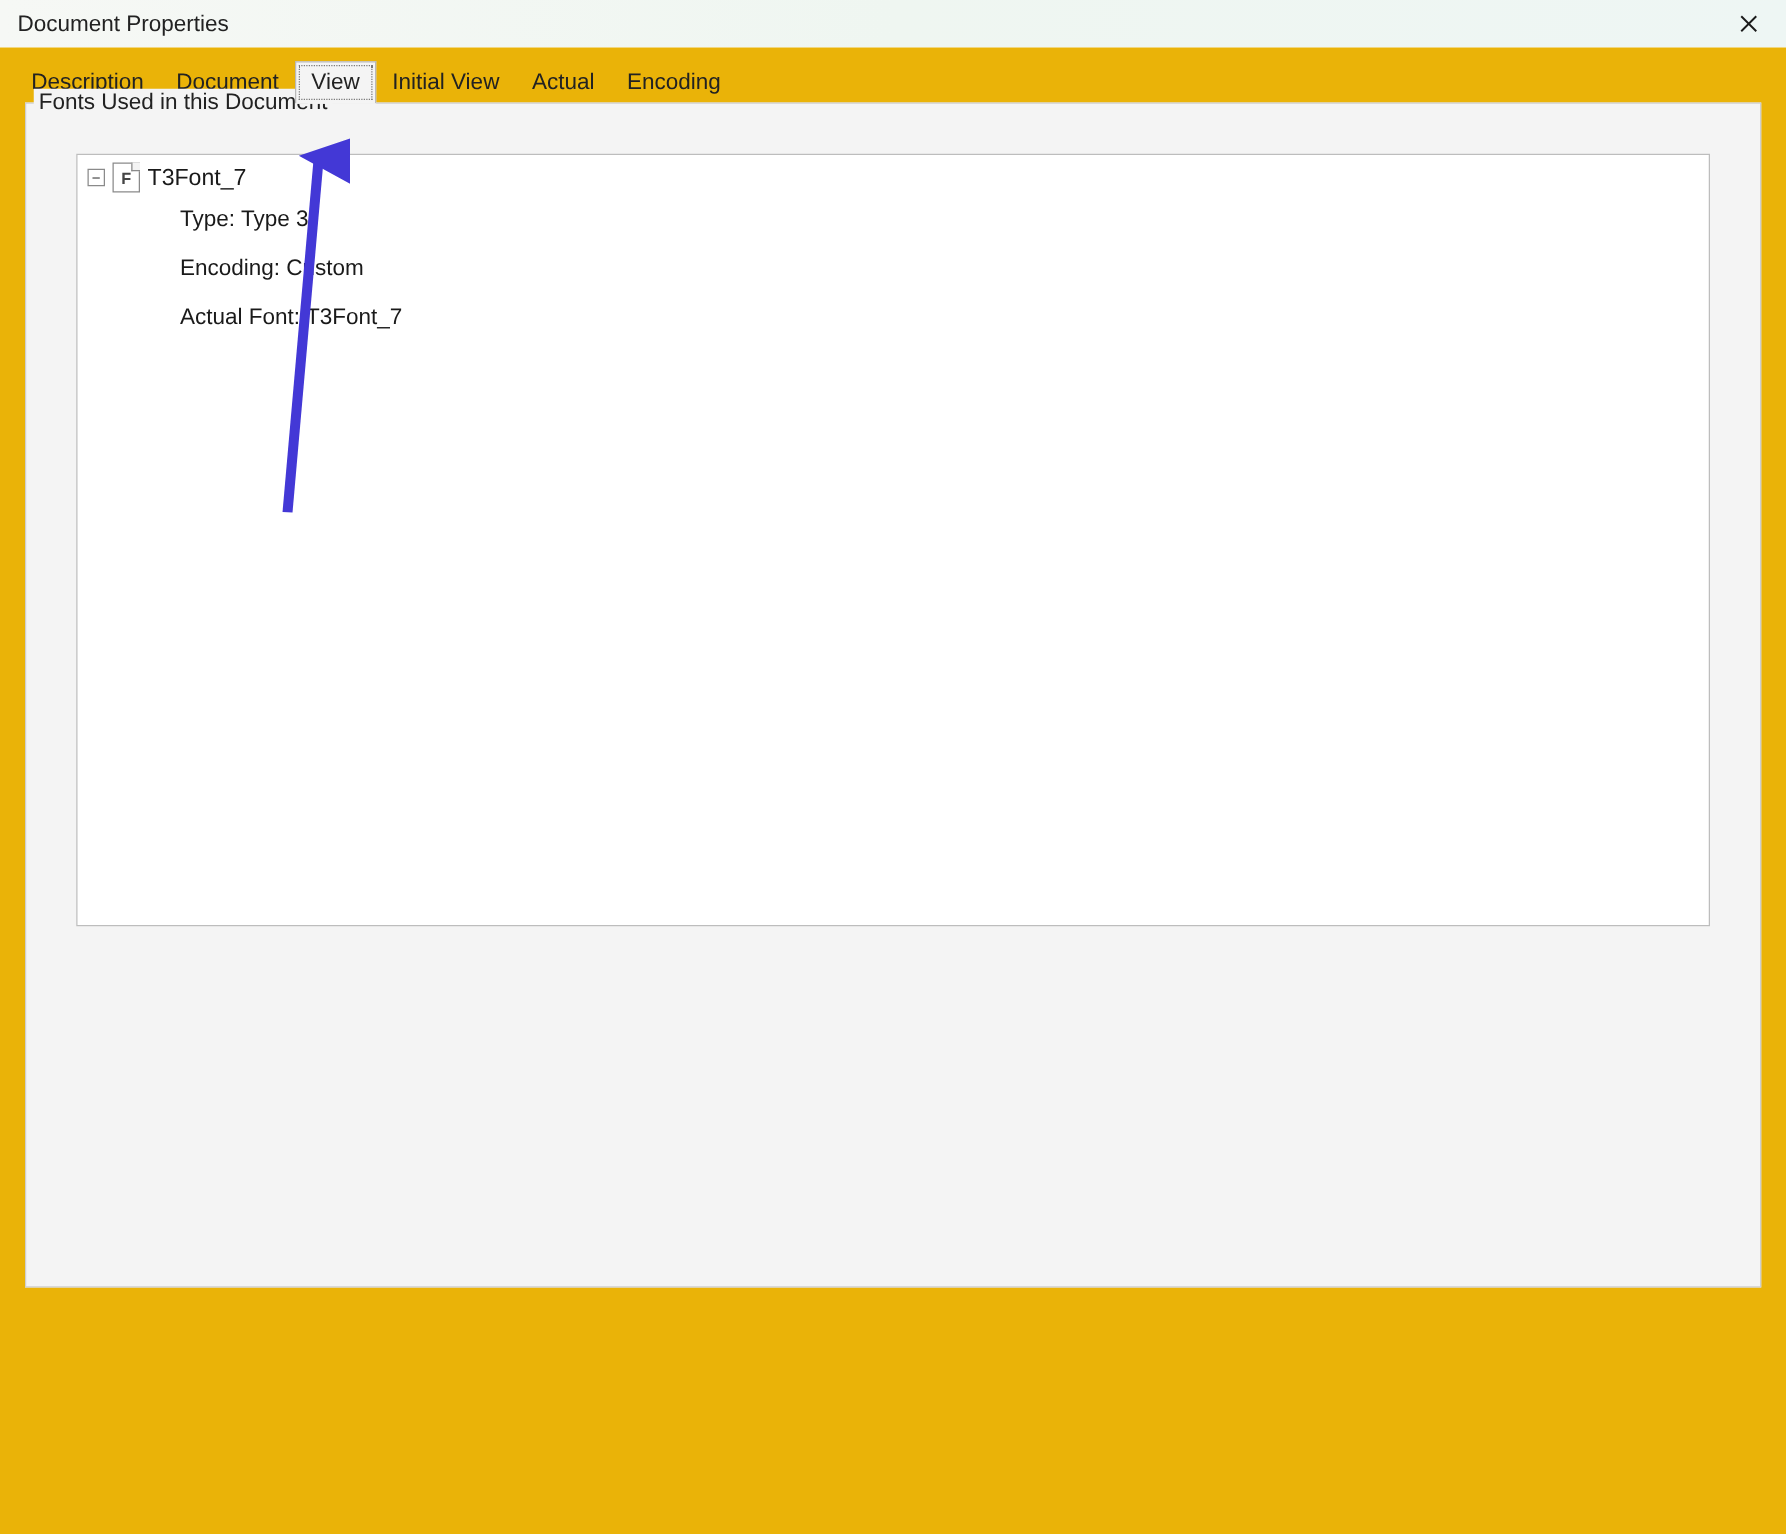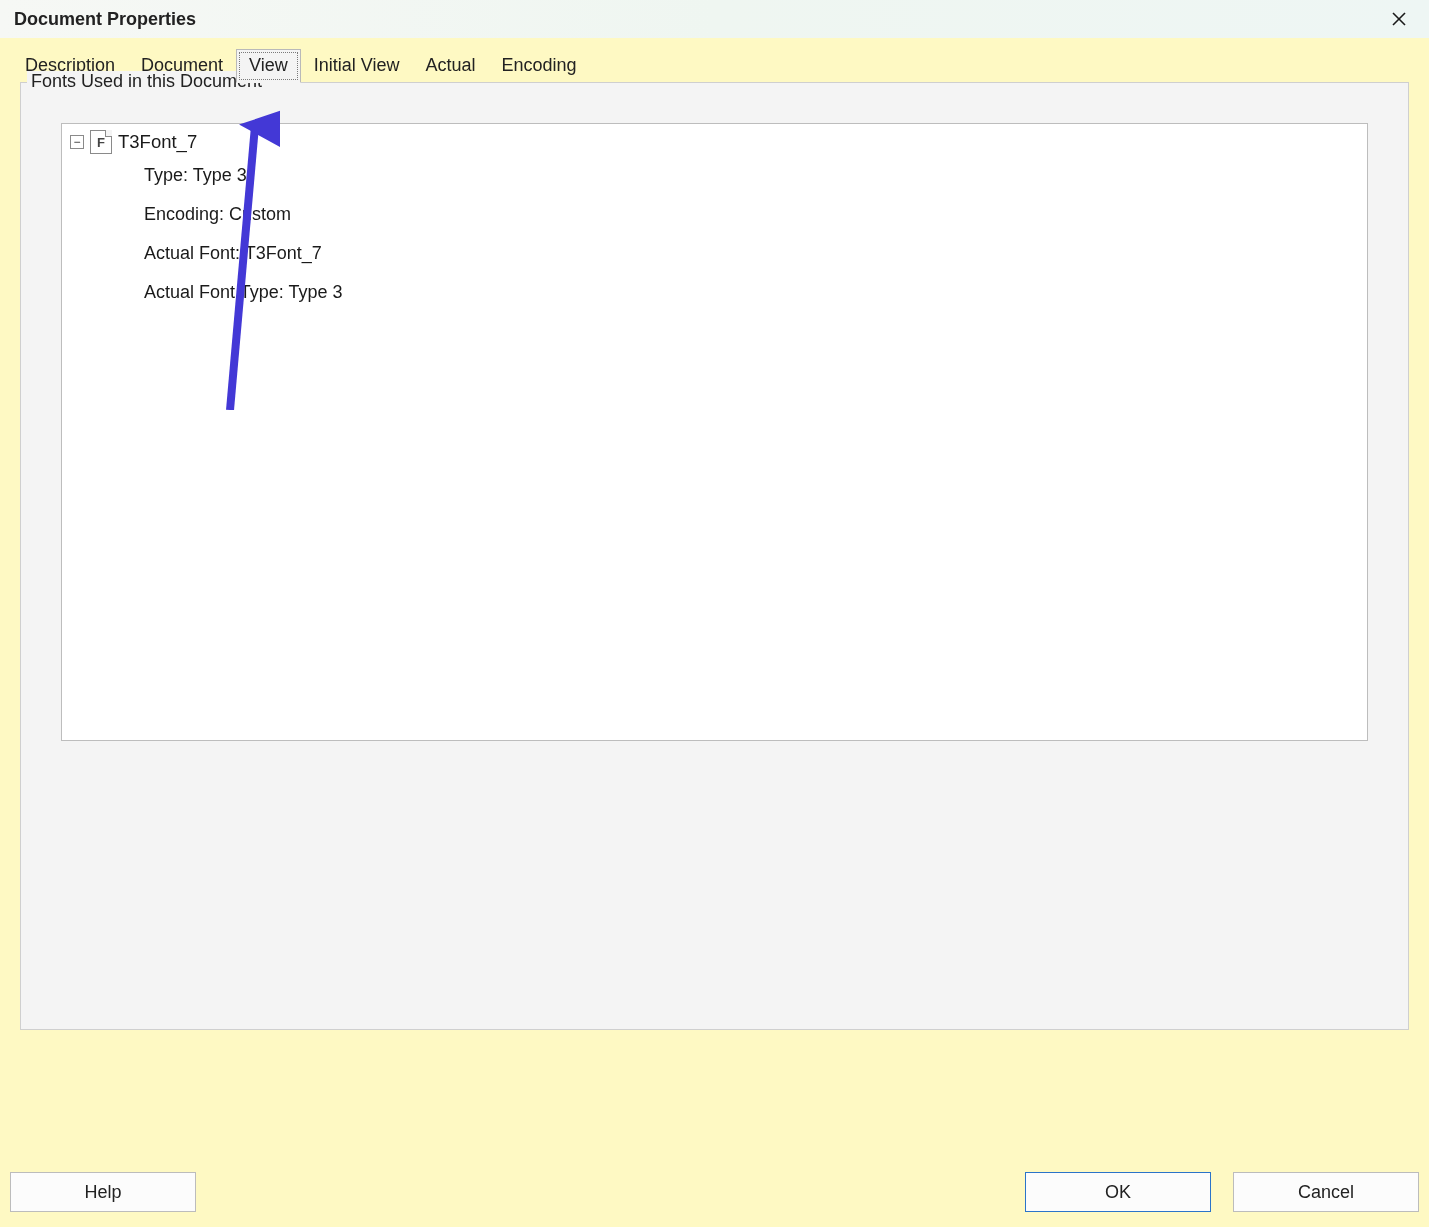--- a/index.html
+++ b/index.html
@@ -17,35 +17,34 @@
       position: relative;
       height: 38px;
       background: linear-gradient(to right, #f6f8f5 0%, #eff6f1 50%, #eef6f4 100%);
       display: flex;
       align-items: center;
       padding: 0 8px 0 14px;
     }
     .titlebar .title {
       font-size: 18px;
       color: #222;
-      font-weight: bold;
     }
     .titlebar .close {
       margin-left: auto;
       width: 44px;
       height: 30px;
       display: flex;
       align-items: center;
       justify-content: center;
       cursor: pointer;
     }
     .titlebar .close svg { width: 16px; height: 16px; }
     .content-area {
       position: relative;
-      background: #fef9c3;
+      background: #eab308;
       height: calc(1227px - 38px);
       padding-top: 10px;
     }
     .tabs {
       display: flex;
       align-items: flex-end;
       gap: 0;
       padding: 0 12px;
       height: 34px;
     }
@@ -193,32 +192,24 @@
     <div class="treebox">
       <div class="tree-row">
         <span class="tree-toggle">−</span>
         <span class="font-icon">F</span>
         <span>T3Font_7</span>
       </div>
       <div class="tree-children">
         <div class="child">Type: Type 3</div>
         <div class="child">Encoding: Custom</div>
         <div class="child">Actual Font: T3Font_7</div>
-        <div class="child">Actual Font Type: Type 3</div>
       </div>
     </div>
   </div>
 
-  <div class="button-row">
-    <button class="btn">Help</button>
-    <div class="spacer"></div>
-    <button class="btn primary">OK</button>
-    <div style="width:22px"></div>
-    <button class="btn">Cancel</button>
-  </div>
 
   <svg class="arrow-svg" viewBox="0 0 80 300">
     <defs>
       <marker id="ah" markerWidth="14" markerHeight="16" refX="7" refY="2" orient="auto-start-reverse">
         <path d="M0,16 L7,0 L14,16 L7,11 Z" fill="#4338d6"></path>
       </marker>
     </defs>
     <line x1="30" y1="300" x2="55" y2="16" stroke-width="8" marker-end="url(#ah)" stroke="#4338d6"></line>
   </svg>
 </div>

